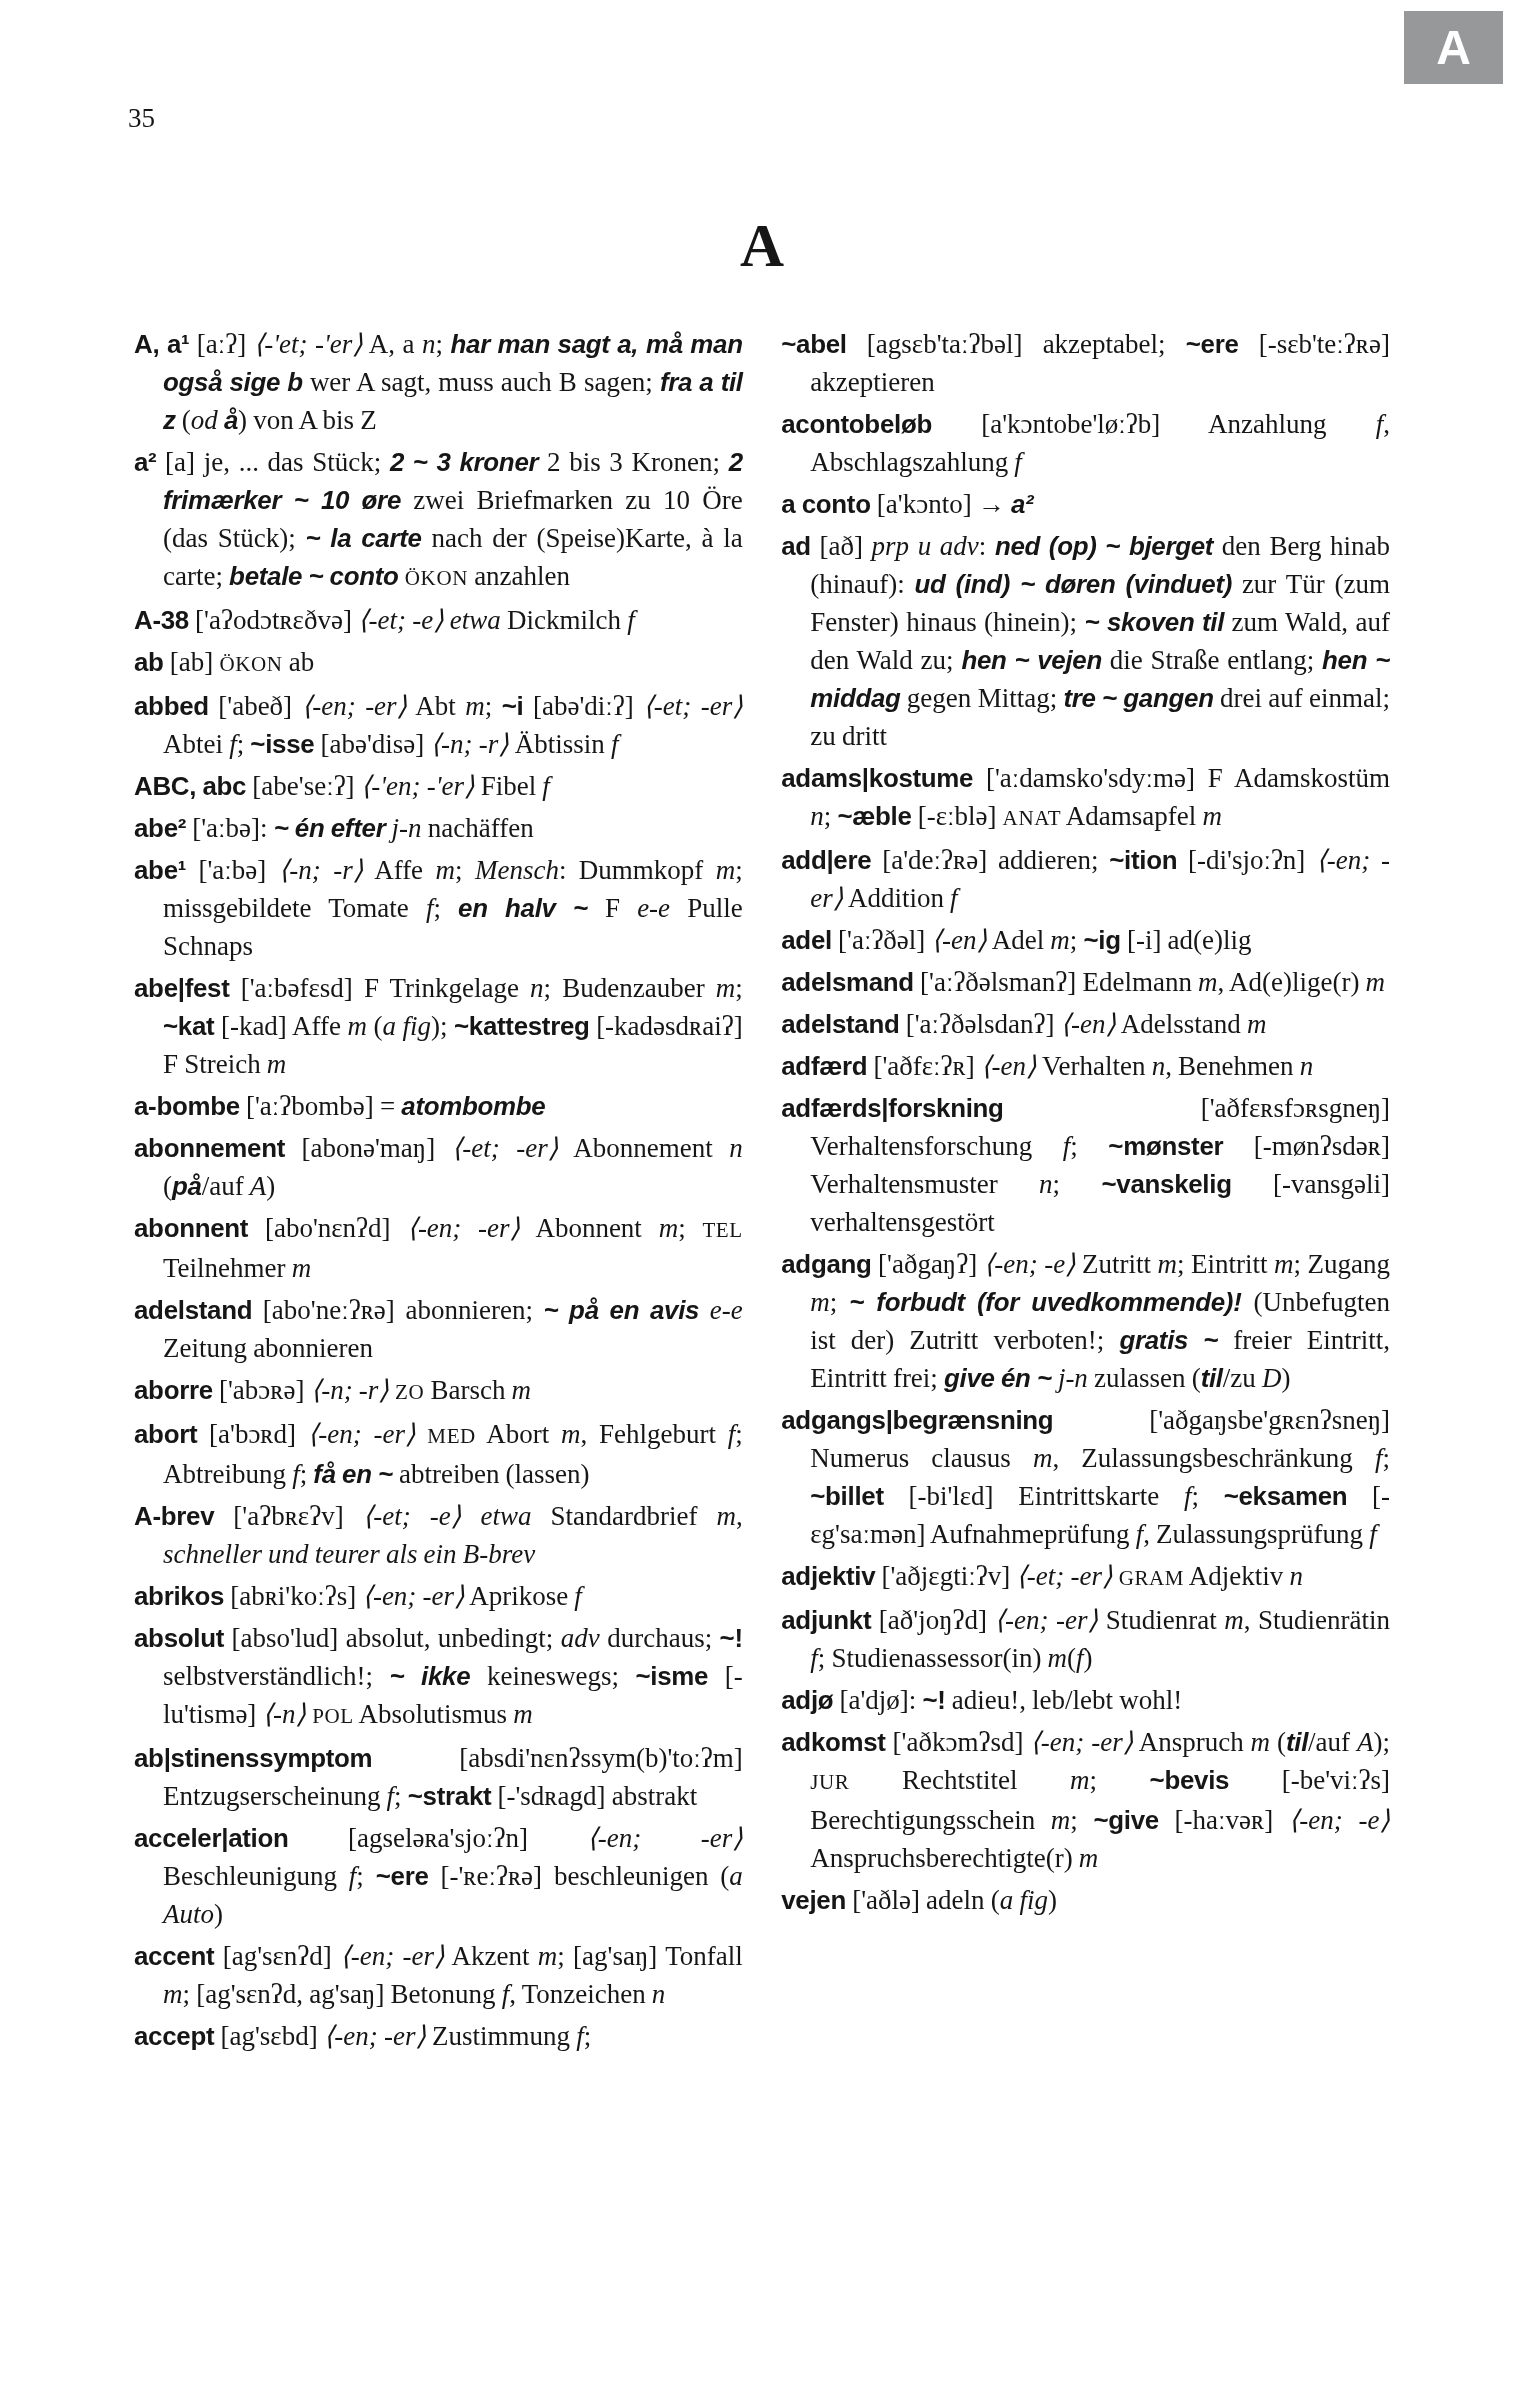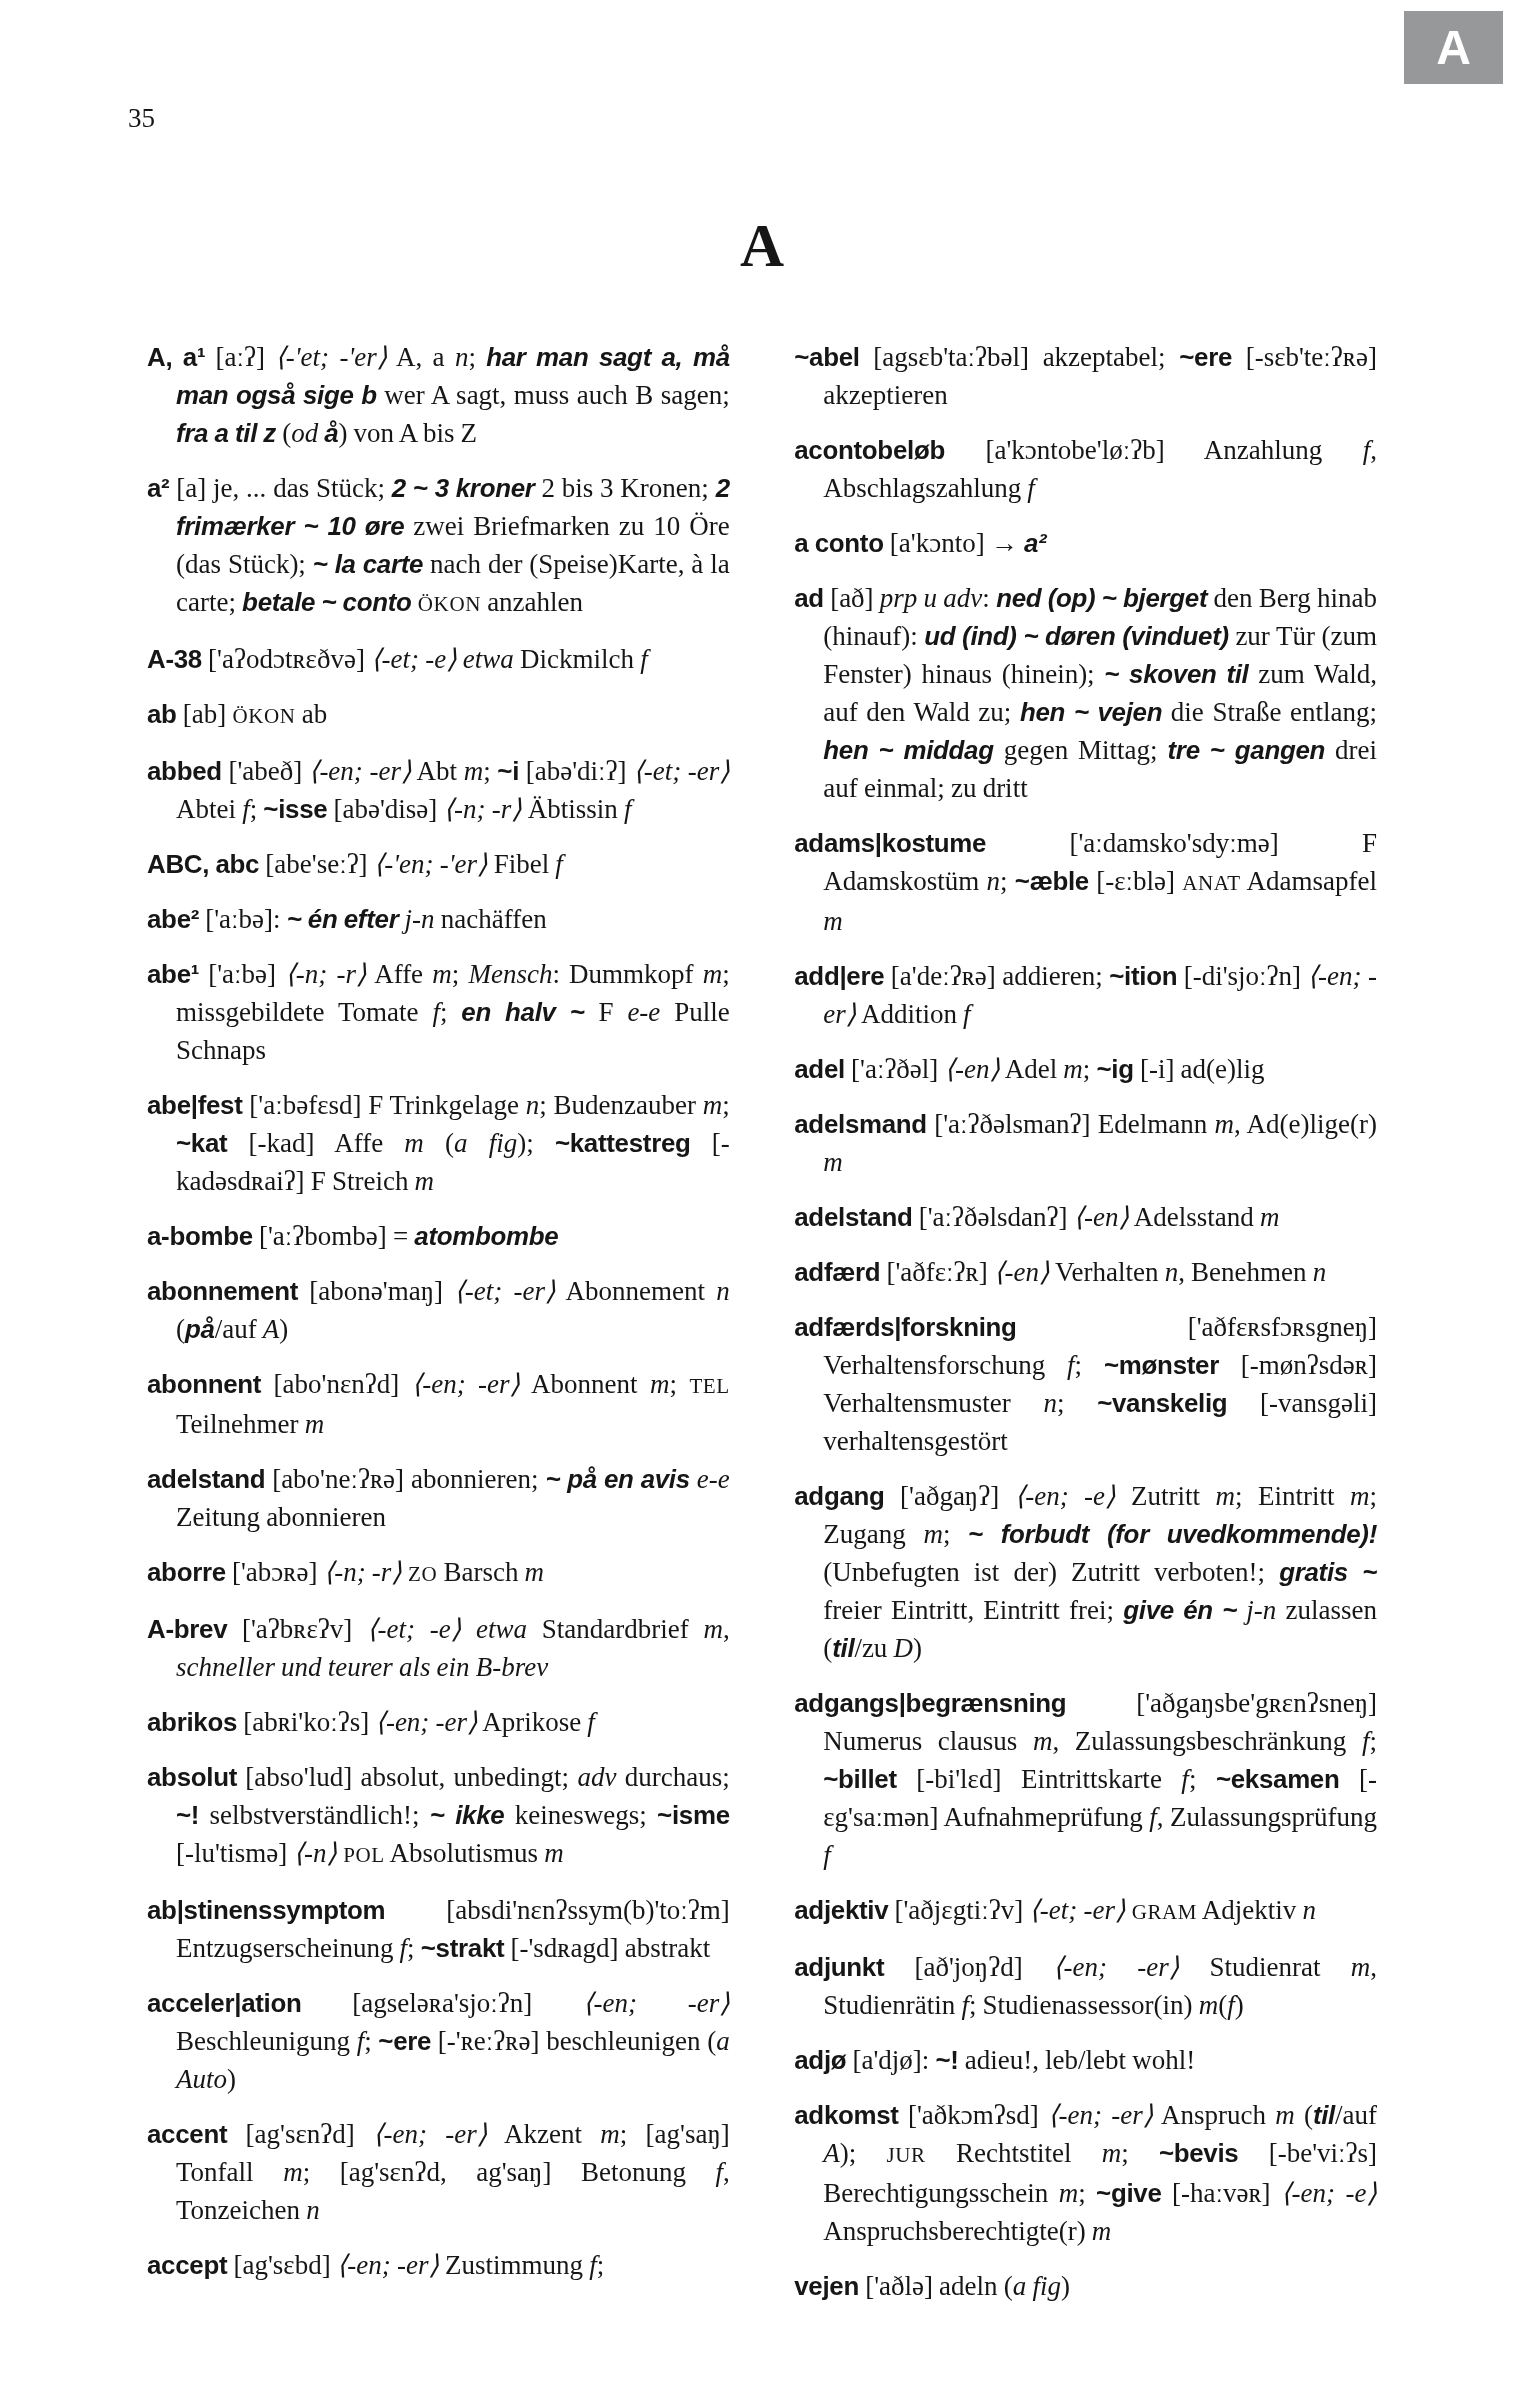--- a/index.html
+++ b/index.html
@@ -51,21 +51,21 @@
   .columns {
     position: absolute;
     left: 130px;
     top: 321px;
     width: 1264px;
     display: flex;
     gap: 30.5px;
   }
   .col { width: 617px; }
   .entry {
-    margin: 17px;
+    margin: 4px;
     font-size: 27px;
     line-height: 38px;
     text-align: justify;
     padding-left: 29px;
     text-indent: -29px;
     word-spacing: -0.6px;
   }
   .entry b {
     font-family: "Liberation Sans", sans-serif;
     font-size: 0.96em;
@@ -98,20 +98,21 @@
         <p class="entry"><b>abbed</b> ['abeð] <i>⟨-en; -er⟩</i> Abt <i>m</i>; <b>~i</b> [abə'diːʔ] <i>⟨-et; -er⟩</i> Abtei <i>f</i>; <b>~isse</b> [abə'disə] <i>⟨-n; -r⟩</i> Äbtissin <i>f</i></p>
         <p class="entry"><b>ABC, abc</b> [abe'seːʔ] <i>⟨-'en; -'er⟩</i> Fibel <i>f</i></p>
         <p class="entry"><b>abe²</b> ['aːbə]: <b><i>~ én efter</i></b> <i>j-n</i> nachäffen</p>
         <p class="entry"><b>abe¹</b> ['aːbə] <i>⟨-n; -r⟩</i> Affe <i>m</i>; <i>Mensch</i>: Dummkopf <i>m</i>; missgebildete Tomate <i>f</i>; <b><i>en halv ~</i></b> F <i>e-e</i> Pulle Schnaps</p>
         <p class="entry"><b>abe|fest</b> ['aːbəfɛsd] F Trinkgelage <i>n</i>; Budenzauber <i>m</i>; <b>~kat</b> [-kad] Affe <i>m</i> (<i>a fig</i>); <b>~kattestreg</b> [-kadəsdʀaiʔ] F Streich <i>m</i></p>
         <p class="entry"><b>a-bombe</b> ['aːʔbombə] = <b><i>atombombe</i></b></p>
         <p class="entry"><b>abonnement</b> [abonə'maŋ] <i>⟨-et; -er⟩</i> Abonnement <i>n</i> (<b><i>på</i></b>/auf <i>A</i>)</p>
         <p class="entry"><b>abonnent</b> [abo'nɛnʔd] <i>⟨-en; -er⟩</i> Abonnent <i>m</i>; <span class="sc">TEL</span> Teilnehmer <i>m</i></p>
         <p class="entry"><b>adelstand</b> [abo'neːʔʀə] abonnieren; <b><i>~ på en avis</i></b> <i>e-e</i> Zeitung abonnieren</p>
         <p class="entry"><b>aborre</b> ['abɔʀə] <i>⟨-n; -r⟩</i> <span class="sc">ZO</span> Barsch <i>m</i></p>
+        <p class="entry"><b>abort</b> [a'bɔʀd] <i>⟨-en; -er⟩</i> <span class="sc">MED</span> Abort <i>m</i>, Fehlgeburt <i>f</i>; Abtreibung <i>f</i>; <b><i>få en ~</i></b> abtreiben (lassen)</p>
         <p class="entry"><b>A-brev</b> ['aʔbʀɛʔv] <i>⟨-et; -e⟩ etwa</i> Standardbrief <i>m</i>, <i>schneller und teurer als ein B-brev</i></p>
         <p class="entry"><b>abrikos</b> [abʀi'koːʔs] <i>⟨-en; -er⟩</i> Aprikose <i>f</i></p>
         <p class="entry"><b>absolut</b> [abso'lud] absolut, unbedingt; <i>adv</i> durchaus; <b>~!</b> selbstverständlich!; <b><i>~ ikke</i></b> keineswegs; <b>~isme</b> [-lu'tismə] <i>⟨-n⟩</i> <span class="sc">POL</span> Absolutismus <i>m</i></p>
         <p class="entry"><b>ab|stinenssymptom</b> [absdi'nɛnʔssym(b)'toːʔm] Entzugserscheinung <i>f</i>; <b>~strakt</b> [-'sdʀagd] abstrakt</p>
         <p class="entry"><b>acceler|ation</b> [agseləʀa'sjoːʔn] <i>⟨-en; -er⟩</i> Beschleunigung <i>f</i>; <b>~ere</b> [-'ʀeːʔʀə] beschleunigen (<i>a Auto</i>)</p>
         <p class="entry"><b>accent</b> [ag'sɛnʔd] <i>⟨-en; -er⟩</i> Akzent <i>m</i>; [ag'saŋ] Tonfall <i>m</i>; [ag'sɛnʔd, ag'saŋ] Betonung <i>f</i>, Tonzeichen <i>n</i></p>
         <p class="entry"><b>accept</b> [ag'sɛbd] <i>⟨-en; -er⟩</i> Zustimmung <i>f</i>;</p>
       </div>
     <div class="col">
         <p class="entry"><b>~abel</b> [agsɛb'taːʔbəl] akzeptabel; <b>~ere</b> [-sɛb'teːʔʀə] akzeptieren</p>

